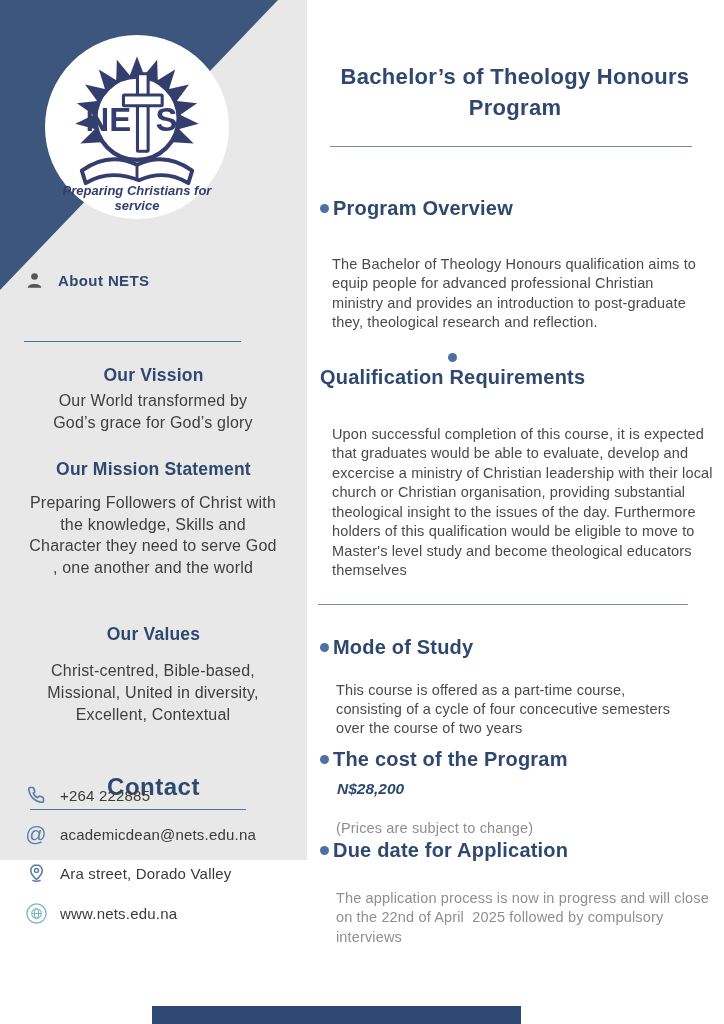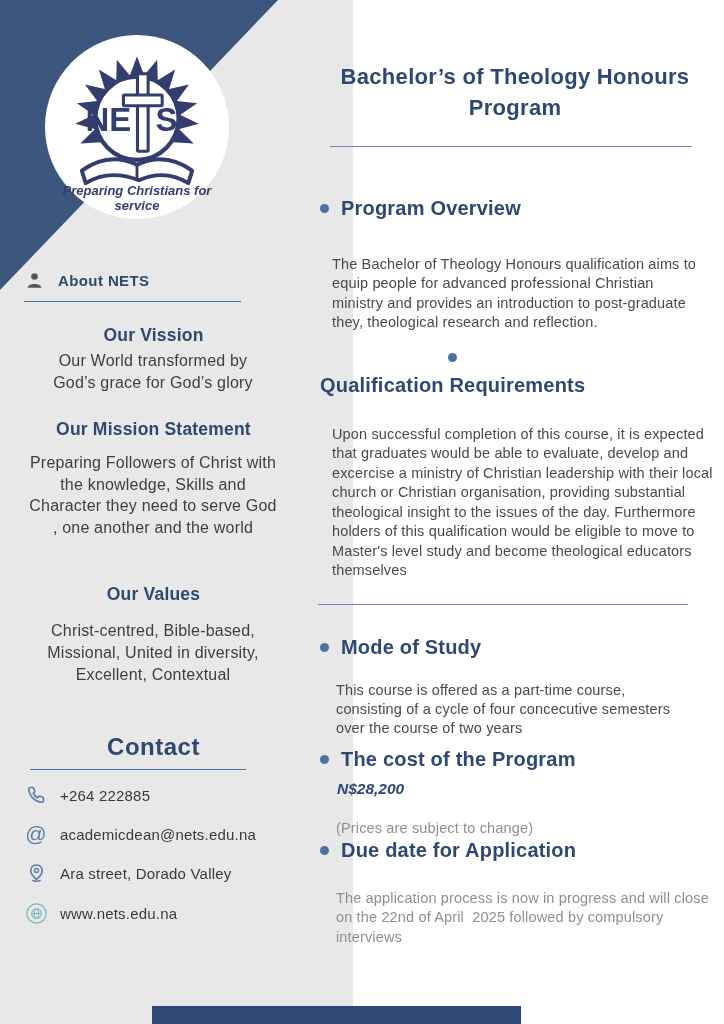--- a/index.html
+++ b/index.html
@@ -1,21 +1,21 @@
 <!DOCTYPE html>
 <html><head>
 <meta charset="utf-8">
 <style>
   html,body{margin:0;padding:0;}
   body{font-family:"Liberation Sans","DejaVu Sans",sans-serif;}
   .page{position:relative;width:724px;height:1024px;background:#ffffff;overflow:hidden;}
-  .abs{position:absolute;}
+  .abs{position:absolute;margin-top:40px;}
 
   
-  .sidebar{position:absolute;left:0;top:0;width:307px;height:1024px;background:#e8e8e8;padding-left:46px;}
+  .sidebar{position:absolute;left:0;top:0;width:307px;height:860px;background:#e8e8e8;}
   .corner-triangle{position:absolute;left:0;top:0;width:0;height:0;
     border-top:290px solid #3d567e;border-right:278px solid transparent;}
   .logo-circle{position:absolute;left:45px;top:35px;width:184px;height:184px;border-radius:50%;background:#ffffff;}
   .logo-tagline{position:absolute;top:148px;left:0;width:100%;text-align:center;
     font-size:13px;line-height:15px;font-weight:700;font-style:italic;color:#343e6e;}
   .logo-tagline span{display:inline-block;width:150px;}
 
   .about-header{position:absolute;left:25px;top:271px;display:flex;align-items:center;gap:14px;}
   .about-title{font-size:15px;font-weight:700;color:#2e486f;letter-spacing:.4px;}
   .rule{border-top:1.6px solid #4c71a2;height:0;}
@@ -42,21 +42,21 @@
   .at-glyph{font-size:21px;color:#5d7ca8;font-weight:500;}
 
   
   .main{position:absolute;left:307px;top:0;width:417px;height:852px;}
   .program-title{position:absolute;left:18px;top:46px;width:380px;text-align:center;
     font-size:22px;line-height:31px;font-weight:700;color:#2e486f;letter-spacing:.3px;}
   .mrule{position:absolute;border-top:1.5px solid #6f8cb0;height:0;}
   .title-rule{left:23px;top:146px;width:362px;}
   .mid-rule{left:11px;top:604px;width:370px;}
 
-  .sec-h{position:absolute;left:13px;display:flex;align-items:center;gap:12px;}
+  .sec-h{position:absolute;left:13px;display:flex;align-items:center;gap:4px;}
   .bullet{width:9px;height:9px;border-radius:50%;background:#4c71a2;flex:0 0 9px;}
   .sec-h .t{font-size:20px;font-weight:700;color:#2e486f;letter-spacing:.2px;}
   .h-overview{top:197px;}
   .h-qual{top:353px;flex-direction:column;}
   .h-mode{top:636px;}
   .h-cost{top:748px;}
   .h-due{top:839px;}
 
   .body-p{position:absolute;font-size:14.5px;line-height:19.5px;color:#4a4a4a;letter-spacing:.15px;}
   .p-overview{left:25px;top:240px;width:376px;}

